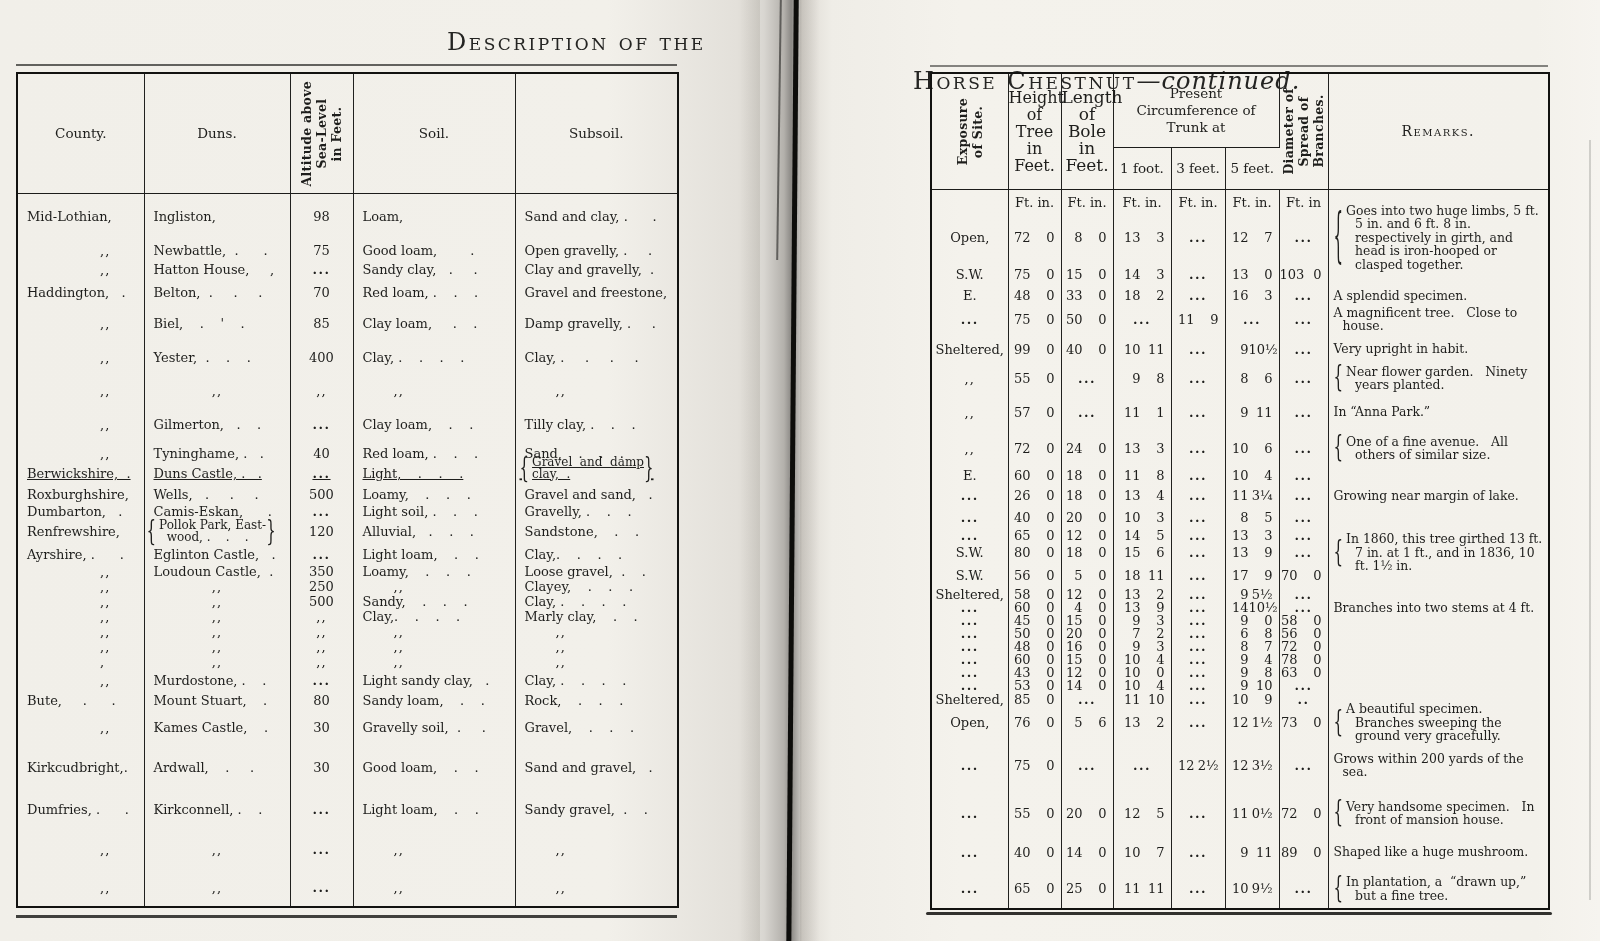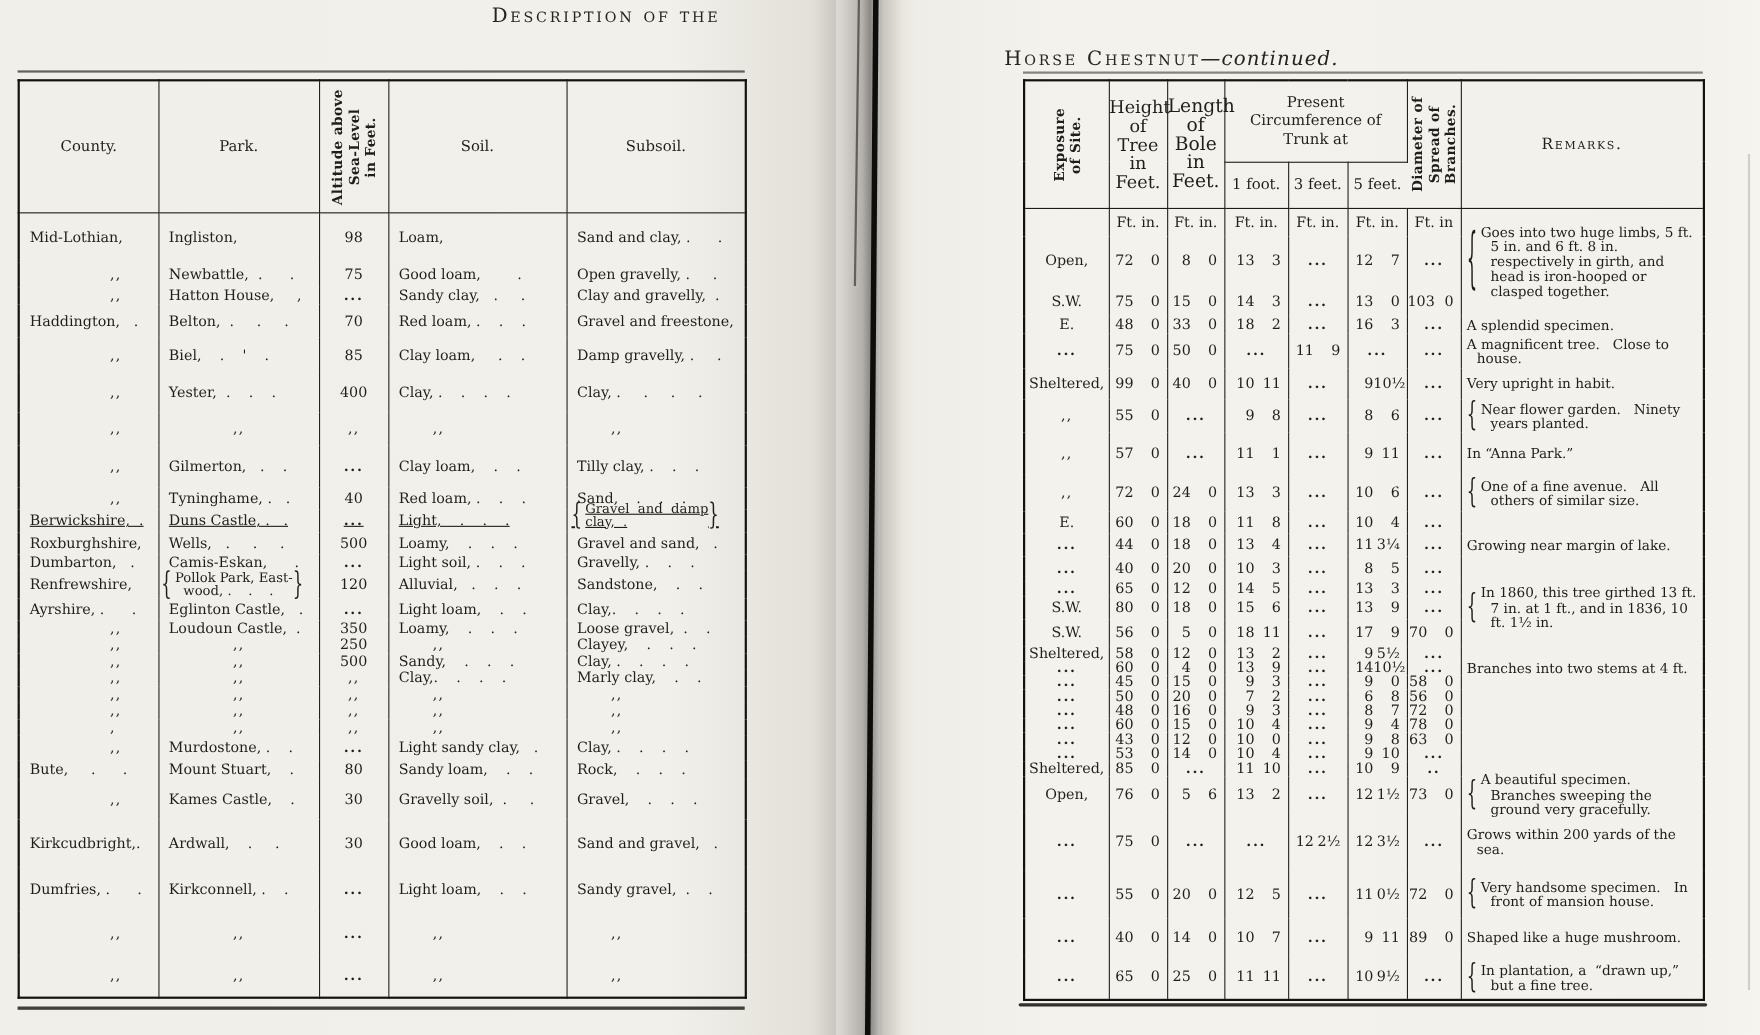--- a/index.html
+++ b/index.html
@@ -11,21 +11,21 @@
   }
   .page{position:absolute;top:0;height:941px;}
   .page-left{left:0;width:760px;background:linear-gradient(90deg,#f1efe9 0%,#f2f0ea 80%,#e3e0da 97%,#d6d3cc 100%);}
   .page-right{left:800px;width:800px;background:linear-gradient(90deg,#ddd9d2 0%,#efede7 4%,#f4f2ec 20%,#f3f1eb 92%,#f6f4ef 100%);}
   .gutter{position:absolute;left:740px;top:0;width:80px;height:941px;
     background:linear-gradient(90deg,rgba(70,64,58,0) 0%,rgba(70,64,58,.10) 30%,rgba(55,50,45,.30) 55%,rgba(25,22,20,.45) 64%,rgba(40,36,32,.12) 78%,rgba(0,0,0,0) 100%);}
   .spine-line{position:absolute;left:790px;top:-6px;width:5px;height:960px;background:#0d0d0b;transform:rotate(.45deg);}
   .spine-line2{position:absolute;left:778px;top:0;width:2px;height:260px;background:rgba(20,20,18,.55);transform:rotate(.8deg);}
   .page-edge-right{position:absolute;left:1589px;top:140px;width:2px;height:760px;background:rgba(40,38,34,.18);}
 
-  .running-title{position:absolute;top:4px;font-size:18px;letter-spacing:2.5px;color:#242422;white-space:nowrap;}
+  .running-title{position:absolute;top:28px;font-size:24px;letter-spacing:2.5px;color:#242422;white-space:nowrap;}
   .running-title .sc{font-variant:small-caps;}
   .running-title .ital{font-style:italic;letter-spacing:1px;}
   .rt-left{left:447px;}
   .rt-right{left:913px;margin-top:39px;}
 
   table.tbl{position:absolute;border-collapse:collapse;table-layout:fixed;
     border:2.5px solid #121210;}
   .tbl th,.tbl td{border-right:1.2px solid #21211f;padding:0;vertical-align:middle;overflow:visible;}
   .tbl th:last-child,.tbl td:last-child{border-right:none;}
   .tbl thead th{border-bottom:1.6px solid #1c1c1a;font-weight:normal;}
@@ -89,21 +89,21 @@
       <col style="width:63px">
       <col style="width:162px">
       <col style="width:163px">
     </colgroup>
   <thead>
     <tr style="height:120px">
       <th>
           <div class="hd">County.</div>
         </th>
       <th>
-          <div class="hd">Park.</div>
+          <div class="hd">Duns.</div>
         </th>
       <th>
           <div class="vwrap">
             <div class="vert-text">Altitude above
 Sea-Level
 in Feet.</div>
           </div>
         </th>
       <th>
           <div class="hd">Soil.</div>
@@ -1155,21 +1155,21 @@
         </td>
       </tr>
       <tr style="height: 21px;">
         <td>
           <div class="c ctr">
             <span class="dots">...</span>
           </div>
         </td>
         <td>
           <div class="c num">
-            <span class="ft">44</span>
+            <span class="ft">26</span>
             <span class="in">0</span>
           </div>
         </td>
         <td>
           <div class="c num">
             <span class="ft">18</span>
             <span class="in">0</span>
           </div>
         </td>
         <td>

